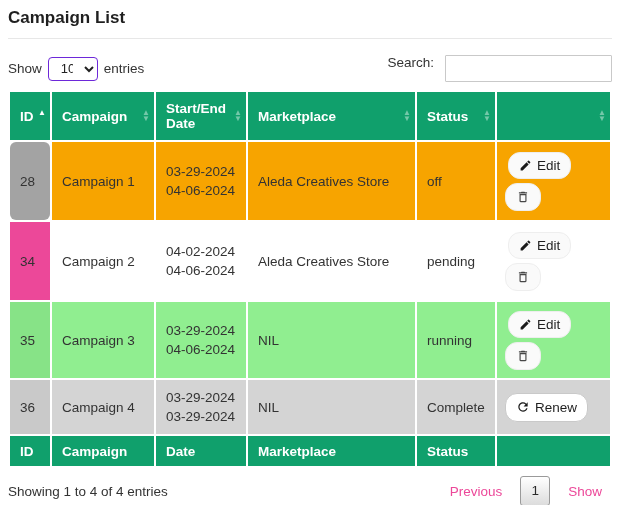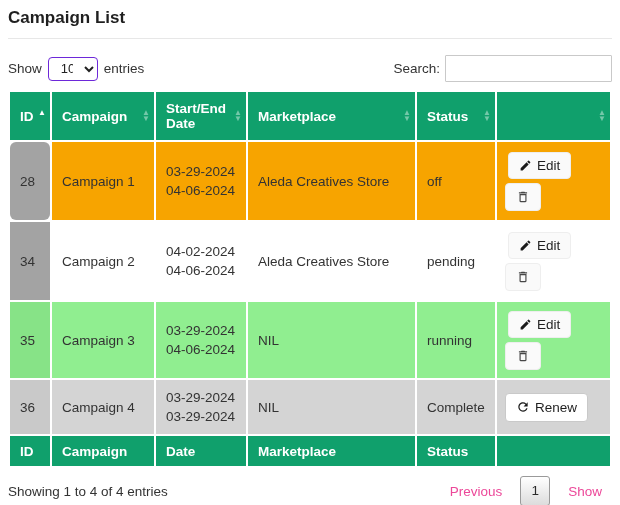--- a/index.html
+++ b/index.html
@@ -14,21 +14,21 @@
 
   .page-title { font-size: 17px; font-weight: bold; color: #1f1f1f; margin: 2px 0 10px 0; }
   .divider { border: none; border-top: 1px solid #e7e7e7; margin: 0 0 16px 0; }
 
   .controls { display: flex; justify-content: space-between; align-items: center; margin-bottom: 8px; font-size: 13.5px; color: #333; }
   .length-menu { display: flex; align-items: center; gap: 6px; }
   .length-menu select {
     font-family: "Liberation Sans", sans-serif; font-size: 13px; color: #222;
     width: 50px; height: 24px; border: 1px solid #6d28d9; border-radius: 4px; background: #fff; padding: 1px 8px;
   }
-  .search-box { display: flex; align-items: center; gap: 5px; }
+  .search-box { display: flex; align-items: flex-start; gap: 11px; }
   .search-box input {
     width: 167px; height: 27px; border: 1px solid #c9c9c9; border-radius: 1px;
     padding: 3px 6px; font-size: 13px; font-family: "Liberation Sans", sans-serif;
   }
 
   table.campaigns {
     width: 604px; table-layout: fixed;
     border-collapse: separate; border-spacing: 2px;
     font-size: 13.5px; color: #333;
     margin-bottom: 6px;
@@ -43,32 +43,32 @@
   .arrows { position: absolute; right: 4px; top: 50%; transform: translateY(-50%);
             display: flex; flex-direction: column; line-height: 6px; font-size: 8px; }
   .arrows .up, .arrows .down { color: rgba(255,255,255,0.42); }
   .arrows.asc .up { color: #ffffff; }
   .arrows.asc .down { visibility: hidden; }
 
   tbody td { padding: 8px 8px 8px 10px; vertical-align: middle; }
   tr.r1 td { background: #f7a400; height: 78px; }
   tr.r1 td.sorted { background: #a3a3a3; border-radius: 6px; }
   tr.r2 td { background: #ffffff; height: 78px; }
-  tr.r2 td.sorted { background: #a3a3a3; }
+  tr.r2 td.sorted { background: #ec4899; }
   tr.r3 td { background: #90ee90; height: 76px; }
   tr.r3 td.sorted { background: #87e387; }
   tr.r4 td { background: #d4d4d4; height: 52px; }
   tr.r4 td.sorted { background: #c9c9c9; }
   td.nowrap { white-space: nowrap; }
   .date-line { line-height: 19px; white-space: nowrap; }
 
   td.actions { padding: 6px 4px 6px 8px; }
   .btn {
     display: inline-flex; align-items: center; gap: 5px;
-    background: #fafafa; border: 1px solid #eeeeee; border-radius: 4px;
+    background: #fafafa; border: 1px solid #eeeeee; border-radius: 12px;
     padding: 5px 10px; font-size: 13.5px; color: #1f1f1f; cursor: pointer;
     font-family: "Liberation Sans", sans-serif;
   }
   .btn svg { display: block; }
   .btn-edit { margin: 0 0 4px 3px; }
   .btn-trash { padding: 6px 10px; margin-left: 0; }
   .btn-renew { border: 1px solid #c9c9c9; background: #ffffff; padding: 6px 10px; margin-left: 0; }
 
   .table-bottom { display: flex; justify-content: space-between; align-items: center; margin-top: 8px; font-size: 13.5px; gap: 26px; }
   .info { color: #333; }

